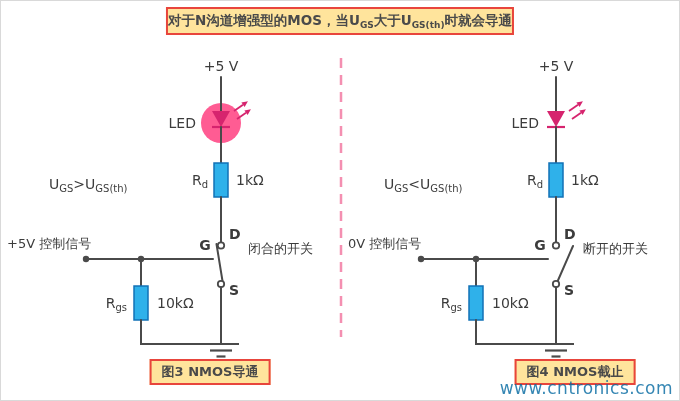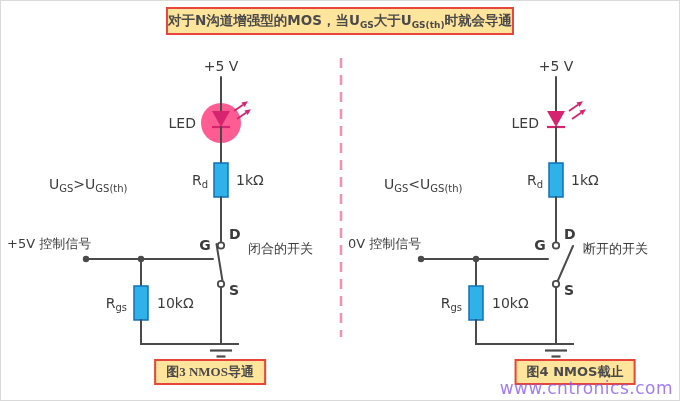--- a/index.html
+++ b/index.html
@@ -8,25 +8,25 @@
            border:1px solid #d9d9d9; overflow:hidden; }
 
   .banner { position:absolute; top:6px; left:50%; transform:translateX(-50%);
             background:#ffe49c; border:2px solid #e8453c; padding:3px 0;
             font-size:13.5px; font-weight:bold; color:#4a4a4a; white-space:nowrap;text-align:right; }
   .bsub { font-size:9px; vertical-align:-3px; font-weight:bold; }
 
   .caption { position:absolute; top:358px; transform:translateX(-50%);
              background:#ffe49c; border:2px solid #e8453c; padding:2px 10px;
              font-size:13px; font-weight:bold; color:#4a4a4a; white-space:nowrap; }
-  .cap-left { left:209px;font-family:Liberation Serif, serif; }
+  .cap-left { left:209px; }
   .cap-right { left:574px; }
 
   .watermark { position:absolute; right:6px; bottom:2px; font-size:17px;
-               color:#8b5cf6; opacity:.8; letter-spacing:.5px; }
+               color:#0369a1; opacity:.8; letter-spacing:.5px; }
 
   svg.circuit { position:absolute; left:0; top:0; }
   svg text { fill:#3c3c3c; font-family:"DejaVu Sans","Liberation Sans",sans-serif; }
   .lbl { font-size:14px; }
   .pin { font-size:14px; font-weight:600; }
   .cn  { font-size:13px; }
   .sub { font-size:10px; }
   .wire { stroke:#4a4a4a; stroke-width:2; fill:none; stroke-linecap:round; }
   .contact { fill:#fff; stroke:#4a4a4a; stroke-width:1.8; }
   .dot { fill:#4a4a4a; }

